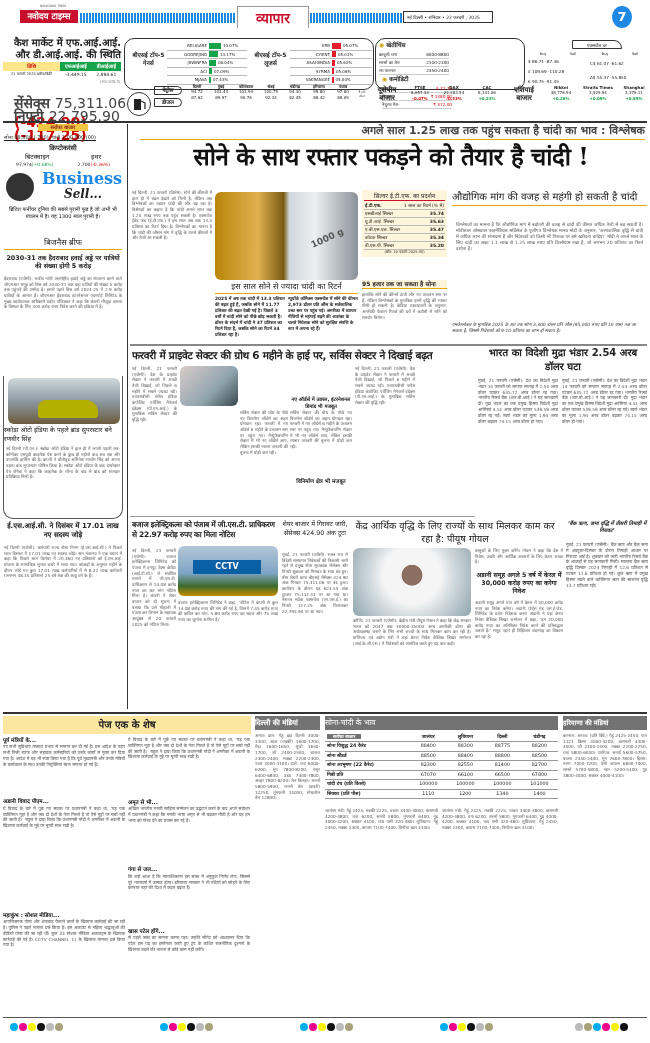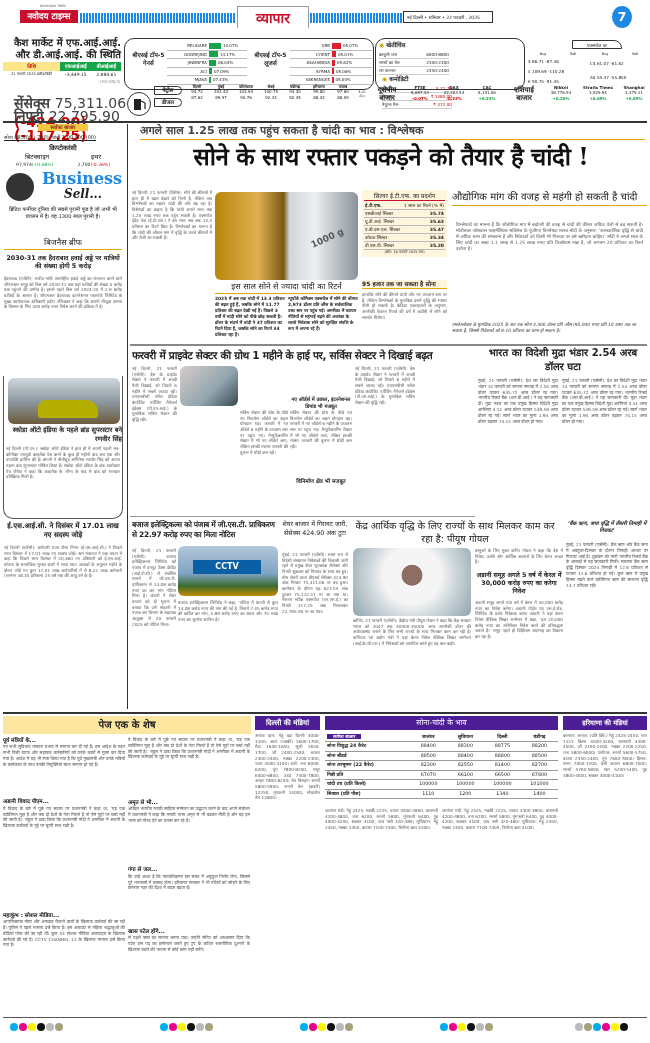--- a/index.html
+++ b/index.html
@@ -39,21 +39,21 @@
 .fuel-icon{left:127px;top:92px;width:24px;height:24px;border:1px solid #333;border-radius:50%}
 .cell{position:absolute;text-align:center}
 .red{color:#c00}.grn{color:#16a34a}
 .rule{height:2px;background:#333}
 .col-label{background:#f3c742;color:#8a1d1d;font-weight:bold;text-align:center}
 .text-block{color:#555;text-align:justify;overflow:hidden}
 .img-ph{border-radius:6px;overflow:hidden}
 .table-etf{font-size:4.5px;width:100%;border-collapse:collapse}
 .table-etf td{border-bottom:1px solid #bbb;padding:.5px 1px}
 .table-etf td.n{text-align:right;font-weight:bold}
-.bar-red{background:#4c1d95;color:#fff;font-weight:bold;text-align:center}
+.bar-red{background:#737373;color:#fff;font-weight:bold;text-align:left}
 .gold-table{border-collapse:collapse;font-size:4.8px;width:100%}
 .gold-table td,.gold-table th{border-bottom:1px solid #999;padding:1px 2px;text-align:center}
 .gold-table td.l{text-align:left;font-weight:bold}
 .reg-marks{bottom:4px;height:10px;display:flex;gap:1px}
 .reg-marks span{width:8px;height:8px;border-radius:50%;display:inline-block}
 </style>
 </head>
 <body>
 
 <div class="abs masthead">
@@ -313,30 +313,30 @@
   <div class="abs" style="left:0;top:36px;width:118px;font-size:5.2px;text-align:center">ब्रिटिश फर्नीचर दुनिया की सबसे पुरानी फूड है जो अभी भी प्रचलन में है। यह 1300 साल पुरानी है।</div>
 </div>
 
 <div class="abs" style="left:4px;top:238px;width:118px;text-align:center;font-size:8px;border-bottom:1.5px solid #e6a700">बिजनैस ब्रीफ</div>
 <div class="abs" style="left:4px;top:254px;width:118px;text-align:center;font-size:6.4px;font-weight:bold;line-height:1.3">2030-31 तक हैदराबाद हवाई अड्डे पर यात्रियों की संख्या होगी 5 करोड़</div>
 <div class="abs text-block" style="left:4px;top:276px;width:118px;height:97px;font-size:4.2px">हैदराबाद (एजेंसी): राजीव गांधी अंतर्राष्ट्रीय हवाई अड्डे का संचालन करने वाले जीएमआर समूह को वित्त वर्ष 2030-31 तक यहां यात्रियों की संख्या 5 करोड़ तक पहुंचने की उम्मीद है। इससे पहले वित्त वर्ष 2024-25 में 2.9 करोड़ यात्रियों के आसार हैं। जीएमआर हैदराबाद इंटरनेशनल एयरपोर्ट लिमिटेड के मुख्य कार्यपालक अधिकारी प्रदीप पणिक्कर ने कहा कि कंपनी मौजूदा क्षमता के विस्तार के लिए 300 करोड़ रुपए निवेश करने की प्रक्रिया में है।</div>
 
 <div class="abs img-ph" style="left:8px;top:378px;width:112px;height:46px;background:linear-gradient(180deg,#cfd8dc 0%,#8d9aa2 50%,#6b5b3c 100%)">
   <div class="abs" style="left:30px;top:22px;width:60px;height:18px;background:#b5b000;border-radius:8px 12px 3px 3px"></div>
 </div>
-<div class="abs" style="left:4px;top:426px;width:118px;text-align:right;font-size:6.5px;font-weight:bold;line-height:1.35">स्कोडा ऑटो इंडिया के पहले ब्रांड सुपरस्टार बने रणवीर सिंह</div>
+<div class="abs" style="left:4px;top:426px;width:118px;text-align:left;font-size:6.5px;font-weight:normal;line-height:1.35">स्कोडा ऑटो इंडिया के पहले ब्रांड सुपरस्टार बने रणवीर सिंह</div>
 <div class="abs text-block" style="left:6px;top:446px;width:114px;height:70px;font-size:4.2px">नई दिल्ली (पी.एन.): स्कोडा ऑटो इंडिया ने हाल ही में अपनी पहली सब-कॉम्पैक्ट एसयूवी काइलैक पेश करने के कुछ ही महीनों बाद अब एक और उपलब्धि हासिल की है। कंपनी ने बॉलीवुड अभिनेता रणवीर सिंह को अपना पहला ब्रांड सुपरस्टार घोषित किया है। स्कोडा ऑटो इंडिया के ब्रांड डायरेक्टर पेत्र जेनेबा ने कहा कि काइलैक के लॉन्च के बाद से ब्रांड को शानदार प्रतिक्रिया मिली है।</div>
 <div class="abs" style="left:3px;top:376px;width:120px;height:143px;border:1px solid #555;border-radius:0 0 10px 10px;border-top:none"></div>
 
 <div class="abs" style="left:4px;top:522px;width:118px;text-align:center;font-size:7px;font-weight:bold;line-height:1.35">ई.एस.आई.सी. ने दिसंबर में 17.01 लाख नए सदस्य जोड़े</div>
 <div class="abs text-block" style="left:4px;top:545px;width:118px;height:160px;font-size:4.2px">नई दिल्ली (एजेंसी): कर्मचारी राज्य बीमा निगम (ई.एस.आई.सी.) ने पिछले साल दिसंबर में 17.01 लाख नए सदस्य जोड़े। श्रम मंत्रालय ने एक बयान में कहा कि पिछले साल दिसंबर में 20,360 नए प्रतिष्ठानों को ई.एस.आई. योजना के सामाजिक सुरक्षा दायरे में लाया गया। आंकड़ों के अनुसार महीने के दौरान जोड़े गए कुल 17.01 लाख कर्मचारियों में से 8.22 लाख कर्मचारी (लगभग 48.35 प्रतिशत) 25 वर्ष तक की आयु वर्ग के हैं।</div>
 
 <div class="abs" style="left:127px;top:124px;width:1px;height:585px;background:#333"></div>
 
-<div class="abs" style="left:140px;top:124px;width:505px;text-align:left;font-size:11px;font-weight:bold;color:#444;border-bottom:1.5px solid #e6a700">अगले साल 1.25 लाख तक पहुंच सकता है चांदी का भाव : विश्लेषक</div>
+<div class="abs" style="left:140px;top:124px;width:505px;text-align:right;font-size:11px;font-weight:bold;color:#444;border-bottom:1.5px solid #e6a700">अगले साल 1.25 लाख तक पहुंच सकता है चांदी का भाव : विश्लेषक</div>
 <div class="abs serif" style="left:135px;top:141px;width:512px;text-align:center;font-size:24px;font-weight:bold;color:#111;letter-spacing:-.5px">सोने के साथ रफ्तार पकड़ने को तैयार है चांदी !</div>
 <div class="abs text-block" style="left:132px;top:190px;width:80px;height:148px;font-size:4.2px">नई दिल्ली, 21 फरवरी (विशेष): सोने की कीमतों में हाल ही में बढ़त देखने को मिली है, लेकिन अब विश्लेषकों का रुझान चांदी की ओर बढ़ रहा है। विशेषज्ञों का कहना है कि चांदी अगले साल तक 1.25 लाख रुपए तक पहुंच सकती है। एक्सचेंज ट्रेडेड फंड (ई.टी.एफ.) ने इस साल अब तक 13.3 प्रतिशत का रिटर्न दिया है। विश्लेषकों का मानना है कि चांदी की औसत मांग में वृद्धि के चलते कीमतों में और तेजी आ सकती है।</div>
 
 <div class="abs img-ph" style="left:215px;top:192px;width:143px;height:88px;background:linear-gradient(90deg,#b8860b 0%,#e0b050 30%,#7a5a12 48%,#cfd6dc 52%,#eceff1 70%,#8a9299 100%)">
   <div class="abs" style="left:95px;top:40px;font-size:9px;font-weight:bold;color:#555;transform:rotate(-25deg)">1000 g</div>
 </div>
 <div class="abs" style="left:215px;top:282px;width:143px;text-align:center;font-size:8px;border-bottom:1.5px solid #e6a700">इस साल सोने से ज्यादा चांदी का रिटर्न</div>
 <div class="abs" style="left:215px;top:296px;width:70px;height:45px;font-size:4.4px;font-weight:bold;overflow:hidden">2025 में अब तक चांदी में 13.3 प्रतिशत की बढ़त हुई है, जबकि सोने में 11.77 प्रतिशत की बढ़त देखी गई है। पिछले 3 वर्षों में चांदी सोने को पीछे छोड़ सकती है। डॉलर के संदर्भ में चांदी ने 37 प्रतिशत का रिटर्न दिया है, जबकि सोने का रिटर्न 34 प्रतिशत रहा है।</div>
 <div class="abs" style="left:288px;top:296px;width:70px;height:45px;font-size:4.4px;font-weight:bold;overflow:hidden">न्यूयॉर्क कॉमैक्स एक्सचेंज में सोने की कीमत 2,973 डॉलर प्रति औंस के सर्वकालिक उच्च स्तर पर पहुंच गई। अमरीका में व्यापार नीतियों से महंगाई बढ़ने की आशंका के चलते निवेशक सोने को सुरक्षित संपत्ति के रूप में अपना रहे हैं।</div>
 
@@ -374,21 +374,21 @@
 </div>
 <div class="abs" style="left:362px;top:280px;width:85px;font-size:6px;font-weight:bold;background:#fff4dc;border-bottom:1.5px solid #e6a700">95 हजार तक जा सकता है सोना</div>
 <div class="abs text-block" style="left:362px;top:292px;width:85px;height:46px;font-size:4.2px">हालांकि सोने की कीमतें ऊंची और नए उच्चतम स्तर पर हैं, लेकिन विश्लेषकों के मुताबिक इसमें वृद्धि की रफ्तार धीमी हो सकती है। केडिया एडवाइजरी के अनुसार, अमरीकी फेडरल रिजर्व की दरों में कटौती से सोने को समर्थन मिलेगा।</div>
 
 <div class="abs" style="left:452px;top:190px;width:195px;font-size:10px;line-height:1.45;border-bottom:1.5px solid #e6a700">औद्योगिक मांग की वजह से महंगी हो सकती है चांदी</div>
 <div class="abs text-block" style="left:452px;top:222px;width:195px;height:90px;font-size:4.5px;padding:0 4px">विश्लेषकों का मानना है कि औद्योगिक मांग में बढ़ोतरी की वजह से चांदी की कीमत अधिक तेजी से बढ़ सकती है। मोतीलाल ओसवाल फाइनेंशियल सर्विसेज के पूंजीगत विश्लेषक मानव मोदी के अनुसार, ‘अल्पकालिक वृद्धि से चांदी में अधिक लाभ की संभावना है और निवेशकों को किसी भी गिरावट पर इसे खरीदना चाहिए।’ मोदी ने अगले साल के लिए चांदी का लक्ष्य 1.1 लाख से 1.25 लाख रुपए प्रति किलोग्राम रखा है, जो लगभग 20 प्रतिशत का रिटर्न दर्शाता है।</div>
 <div class="abs" style="left:452px;top:322px;width:195px;height:20px;font-size:4.4px;font-style:italic;color:#333;overflow:hidden">एमकेग्लोबल के मुताबिक 2025 के अंत तक सोना 3,300 डॉलर प्रति औंस (95,000 रुपए प्रति 10 ग्राम) तक जा सकता है, जिससे निवेशकों को 9-10 प्रतिशत का लाभ हो सकता है।</div>
 
 <div class="abs" style="left:130px;top:344px;width:517px;height:2px;background:#888"></div>
 
-<div class="abs" style="left:132px;top:348px;width:345px;font-size:10.5px;font-weight:bold;color:#222;letter-spacing:-.3px;white-space:nowrap;overflow:hidden">फरवरी में प्राइवेट सेक्टर की ग्रोथ 1 महीने के हाई पर, सर्विस सेक्टर ने दिखाई बढ़त</div>
+<div class="abs" style="left:132px;top:348px;width:345px;font-size:10.5px;font-weight:bold;color:#222;letter-spacing:-.3px;white-space:nowrap;overflow:hidden">फरवरी में प्राइवेट सेक्टर की ग्रोथ 6 महीने के हाई पर, सर्विस सेक्टर ने दिखाई बढ़त</div>
 <div class="abs text-block" style="left:132px;top:366px;width:45px;height:128px;font-size:4.2px">नई दिल्ली, 21 फरवरी (एजेंसी): देश के प्राइवेट सेक्टर ने फरवरी में अच्छी तेजी दिखाई, जो पिछले 6 महीने में सबसे ज्यादा रही। एचएसबीसी फ्लैश इंडिया कंपोजिट पर्चेजिंग मैनेजर्स इंडेक्स (पी.एम.आई.) के मुताबिक सर्विस सेक्टर की वृद्धि रही।</div>
 <div class="abs img-ph" style="left:180px;top:366px;width:58px;height:40px;background:linear-gradient(135deg,#d7ccc8,#90a4ae 60%,#37474f)"></div>
 <div class="abs" style="left:290px;top:396px;width:62px;font-size:5px;font-weight:bold;text-align:center">नए ऑर्डर्स में उछाल, इंटरनेशनल डिमांड भी मजबूत</div>
 <div class="abs text-block" style="left:290px;top:410px;width:62px;height:68px;font-size:4.2px">सर्विस सेक्टर की ग्रोथ के पीछे नए बिजनेस ऑर्डर्स का अहम योगदान रहा। फरवरी में नए ऑर्डर्स 6 महीने के उच्चतम स्तर पर पहुंच गए। मैन्युफैक्चरिंग सेक्टर में भी नए ऑर्डर्स आए, लेकिन इसकी रफ्तार जनवरी की तुलना में थोड़ी कम रही।</div>
 <div class="abs" style="left:290px;top:478px;width:62px;font-size:5.5px;font-weight:bold;text-align:center">विनिर्माण क्षेत्र भी मजबूत</div>
 <div class="abs text-block" style="left:355px;top:366px;width:60px;height:128px;font-size:4.2px">नई दिल्ली, 21 फरवरी (एजेंसी): देश के प्राइवेट सेक्टर ने फरवरी में अच्छी तेजी दिखाई, जो पिछले 6 महीने में सबसे ज्यादा रही। एचएसबीसी फ्लैश इंडिया कंपोजिट पर्चेजिंग मैनेजर्स इंडेक्स (पी.एम.आई.) के मुताबिक सर्विस सेक्टर की वृद्धि रही।</div>
 <div class="abs text-block" style="left:240px;top:410px;width:48px;height:84px;font-size:4.2px">सर्विस सेक्टर की ग्रोथ के पीछे नए बिजनेस ऑर्डर्स का अहम योगदान रहा। फरवरी में नए ऑर्डर्स 6 महीने के उच्चतम स्तर पर पहुंच गए। मैन्युफैक्चरिंग सेक्टर में भी नए ऑर्डर्स आए, लेकिन इसकी रफ्तार जनवरी की तुलना में थोड़ी कम रही।</div>
 
 <div class="abs" style="left:478px;top:346px;width:170px;text-align:center;font-size:10px;font-weight:bold;line-height:1.35">भारत का विदेशी मुद्रा भंडार 2.54 अरब डॉलर घटा</div>
 <div class="abs text-block" style="left:478px;top:378px;width:80px;height:138px;font-size:4.3px">मुंबई, 21 फरवरी (एजेंसी): देश का विदेशी मुद्रा भंडार 14 फरवरी को समाप्त सप्ताह में 2.54 अरब डॉलर घटकर 635.72 अरब डॉलर रह गया। भारतीय रिजर्व बैंक (आर.बी.आई.) ने यह जानकारी दी। मुद्रा भंडार का एक प्रमुख हिस्सा विदेशी मुद्रा आस्तियां 4.51 अरब डॉलर घटकर 539.59 अरब डॉलर रह गईं। स्वर्ण भंडार का मूल्य 1.94 अरब डॉलर बढ़कर 74.15 अरब डॉलर हो गया।</div>

